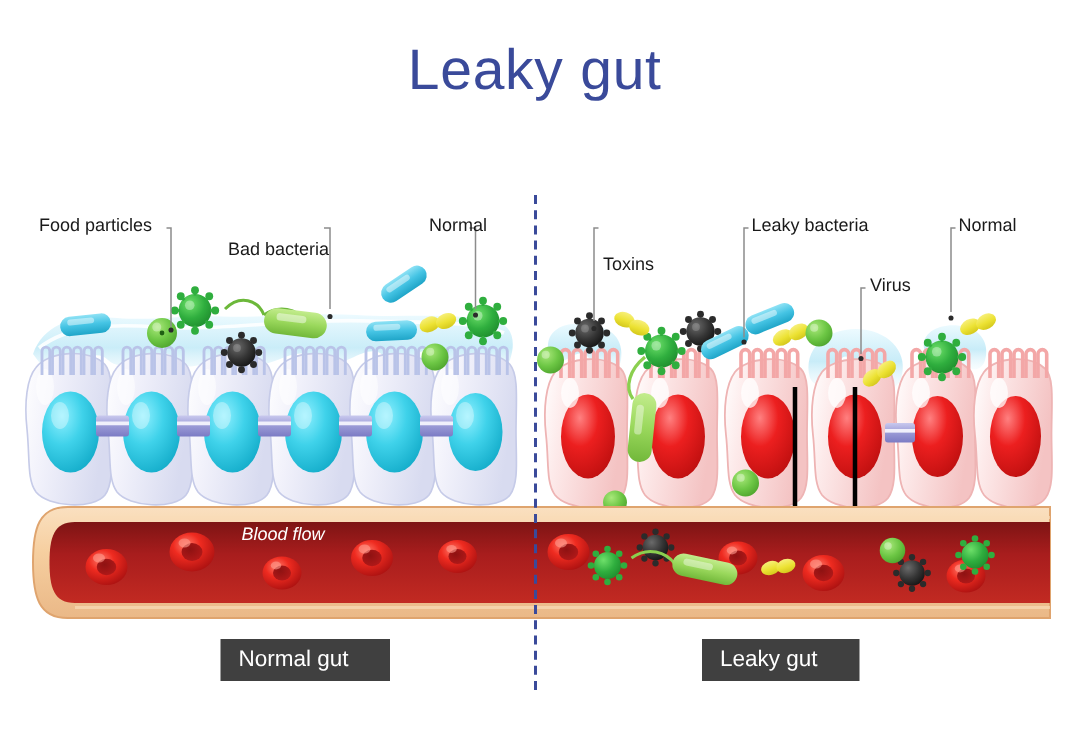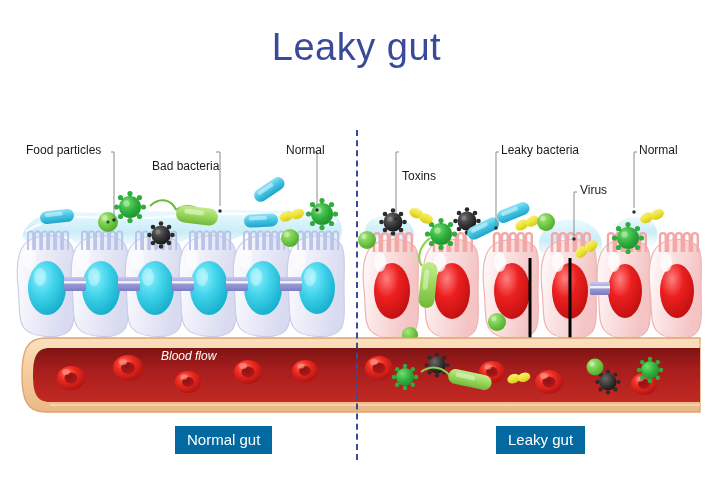--- a/index.html
+++ b/index.html
@@ -30,27 +30,26 @@
   }
   .lbl {
     position: absolute;
     font-size: 12px;
     color: #1a1a1a;
     white-space: nowrap;
     font-family: Liberation Sans, sans-serif;
   }
   .badge {
     position: absolute;
-    background: #0369a1;
+    background: #404040;
     color: #ffffff;
     font-size: 15px;
     text-align: center;
-    padding: 5px 12px 6px 12px;
+    padding: 5px 28px 6px 12px;
     font-family: "Liberation Sans", sans-serif;
-    margin-left: 28px;
   }
   #divider {
     position: absolute;
     left: 356px;
     top: 130px;
     width: 0;
     height: 330px;
     border-left: 2px dashed #3a4a9a;
   }
   #bloodflow-label {

